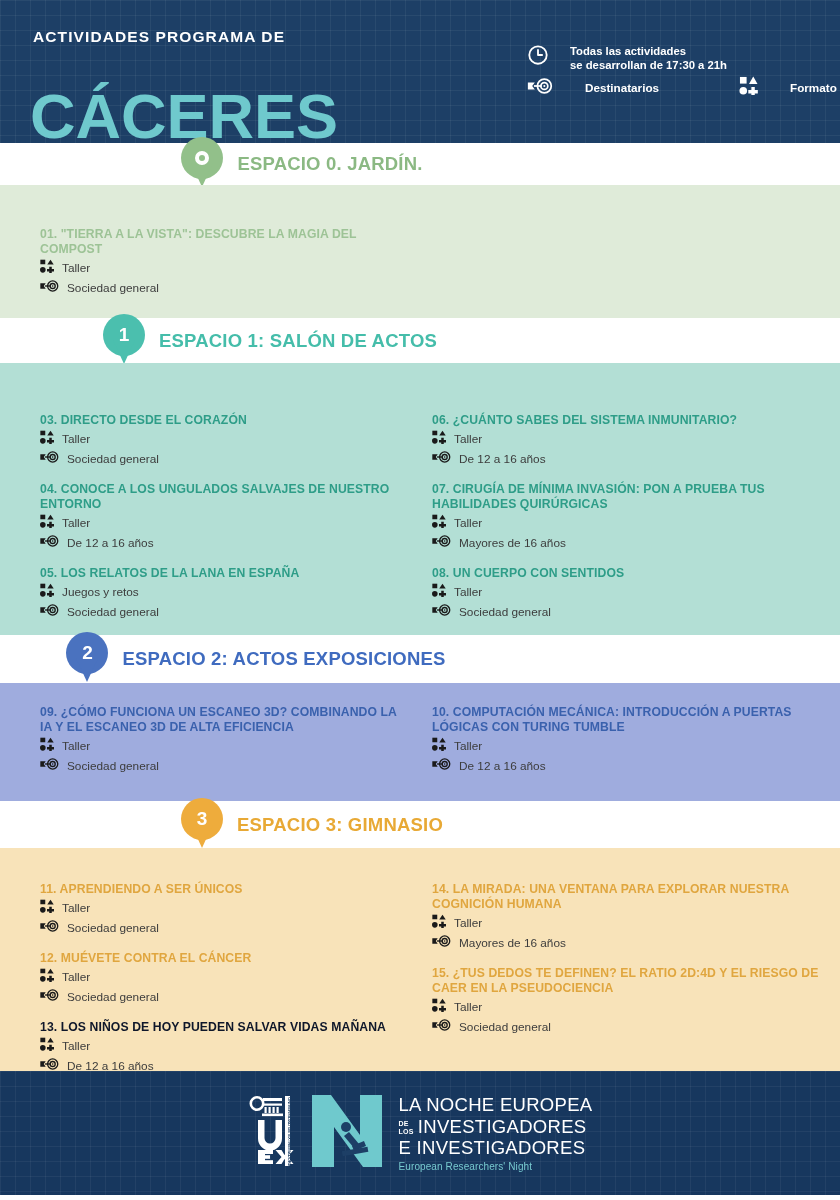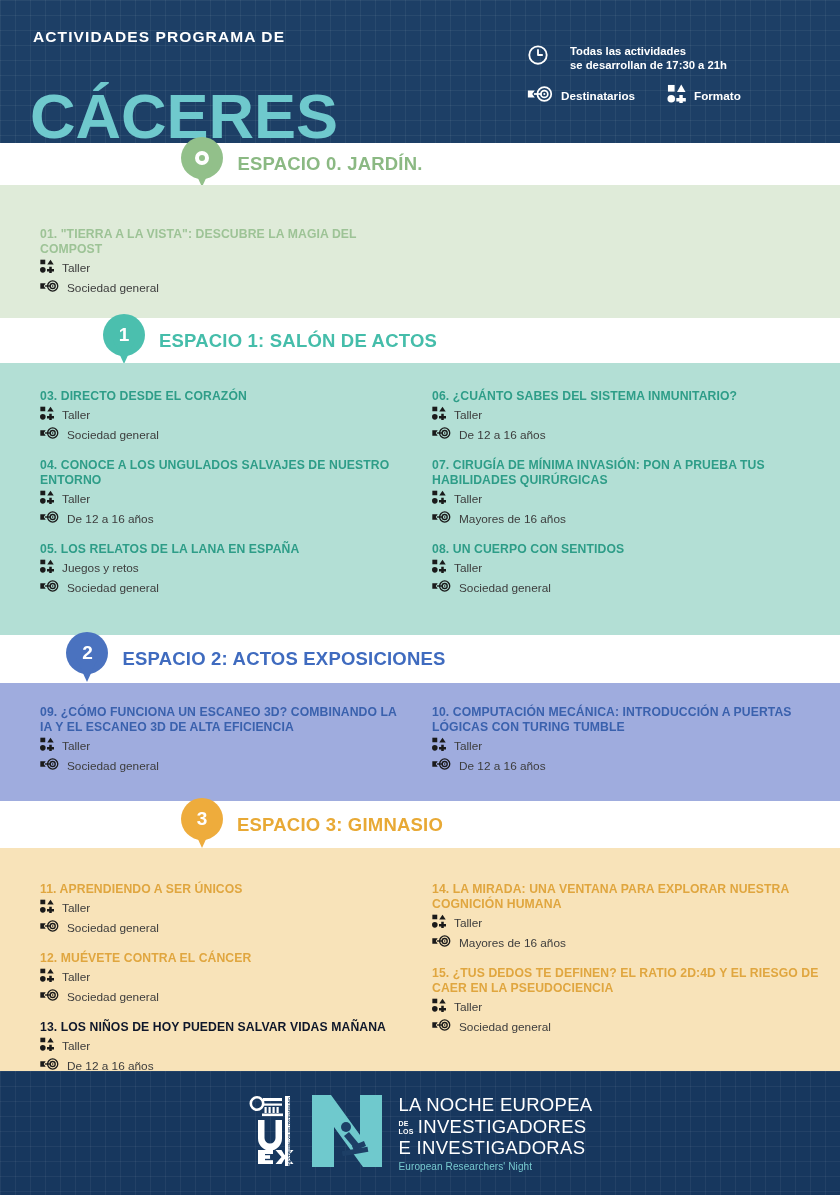--- a/index.html
+++ b/index.html
@@ -36,21 +36,21 @@
     position:absolute; left:30px; top:43px;
     color:#6fc9cd; font-size:63px; font-weight:800;
     letter-spacing:0px; line-height:1;margin-top:42px;
   }
   .hdr-info { position:absolute; left:527px; top:44px; width:290px; }
   .hdr-row { display:flex; align-items:flex-start; }
   .hdr-row .txt {
     color:#ffffff; font-size:11.3px; font-weight:700;
     line-height:14px; margin-left:21px; white-space:pre-line;
   }
-  .hdr-legend { position:absolute; left:527px; top:84px; display:flex; align-items:center; }
+  .hdr-legend { position:absolute; left:527px; top:76px; display:flex; align-items:center;gap:24px; }
   .hdr-legend .lbl {
     color:#ffffff; font-size:11.7px; font-weight:700; margin-left:8px;
   }
   .hdr-legend .gap { width:32px; }
 
   
   .band {
     position:relative;
     background:#ffffff;
     display:flex;
@@ -242,21 +242,21 @@
       <div class="band" style="height:45px">
         <div class="pin-wrap" style="transform:translateX(-150px)">
           <span class="pin" style="--pc:#4bbfae">
             <span class="ball"></span>
             <span class="tail"></span>
             <span class="num">1</span>
           </span>
           <span class="band-title" style="color:#45bdaa">ESPACIO 1: SALÓN DE ACTOS</span>
         </div>
       </div>
-      <div class="body-sec" style="background:#b3dfd5;height:272px;padding-top:26px">
+      <div class="body-sec" style="background:#b3dfd5;height:272px;padding-top:50px">
         <div class="cols">
           <div class="col left">
             <div class="act">
               <div class="act-title" style="color:#2e9d88">03. DIRECTO DESDE EL CORAZÓN</div>
               <div class="meta">
                 <span class="ico"><svg width="14" height="14" viewBox="0 0 20 20">
                     <rect x="0.5" y="1" width="7" height="6.5" fill="#1a1a1a"></rect>
                     <path d="M15 1 L19.6 8 L10.4 8 Z" fill="#1a1a1a"></path>
                     <circle cx="4" cy="15.5" r="4" fill="#1a1a1a"></circle>
                     <path d="M13.2 11 h3.6 v3.3 h3.2 v3.6 h-3.2 v3.3 h-3.6 v-3.3 h-3.2 v-3.6 h3.2 Z" fill="#1a1a1a"></path>
@@ -615,19 +615,19 @@
             <path d="M41 41 l10 12 l-5 4 l-10 -12 Z"></path>
             <path d="M44 55 l12 -5 l2 5 l-12 5 Z"></path>
             <rect x="34" y="58" width="26" height="5" transform="rotate(-10 47 60)"></rect>
           </g>
         </svg>
       </div>
 
       <div class="ftxt">
         <div class="fline">LA NOCHE EUROPEA</div>
         <div class="fline"><span class="small"><span>DE</span><br><span>LOS</span></span><span>INVESTIGADORES</span></div>
-        <div class="fline">E INVESTIGADORAS</div>
+        <div class="fline">E INVESTIGADORES</div>
         <div class="fsub">European Researchers' Night</div>
       </div>
     </div>
   </div>
 
 </div>
 
 </body></html>

